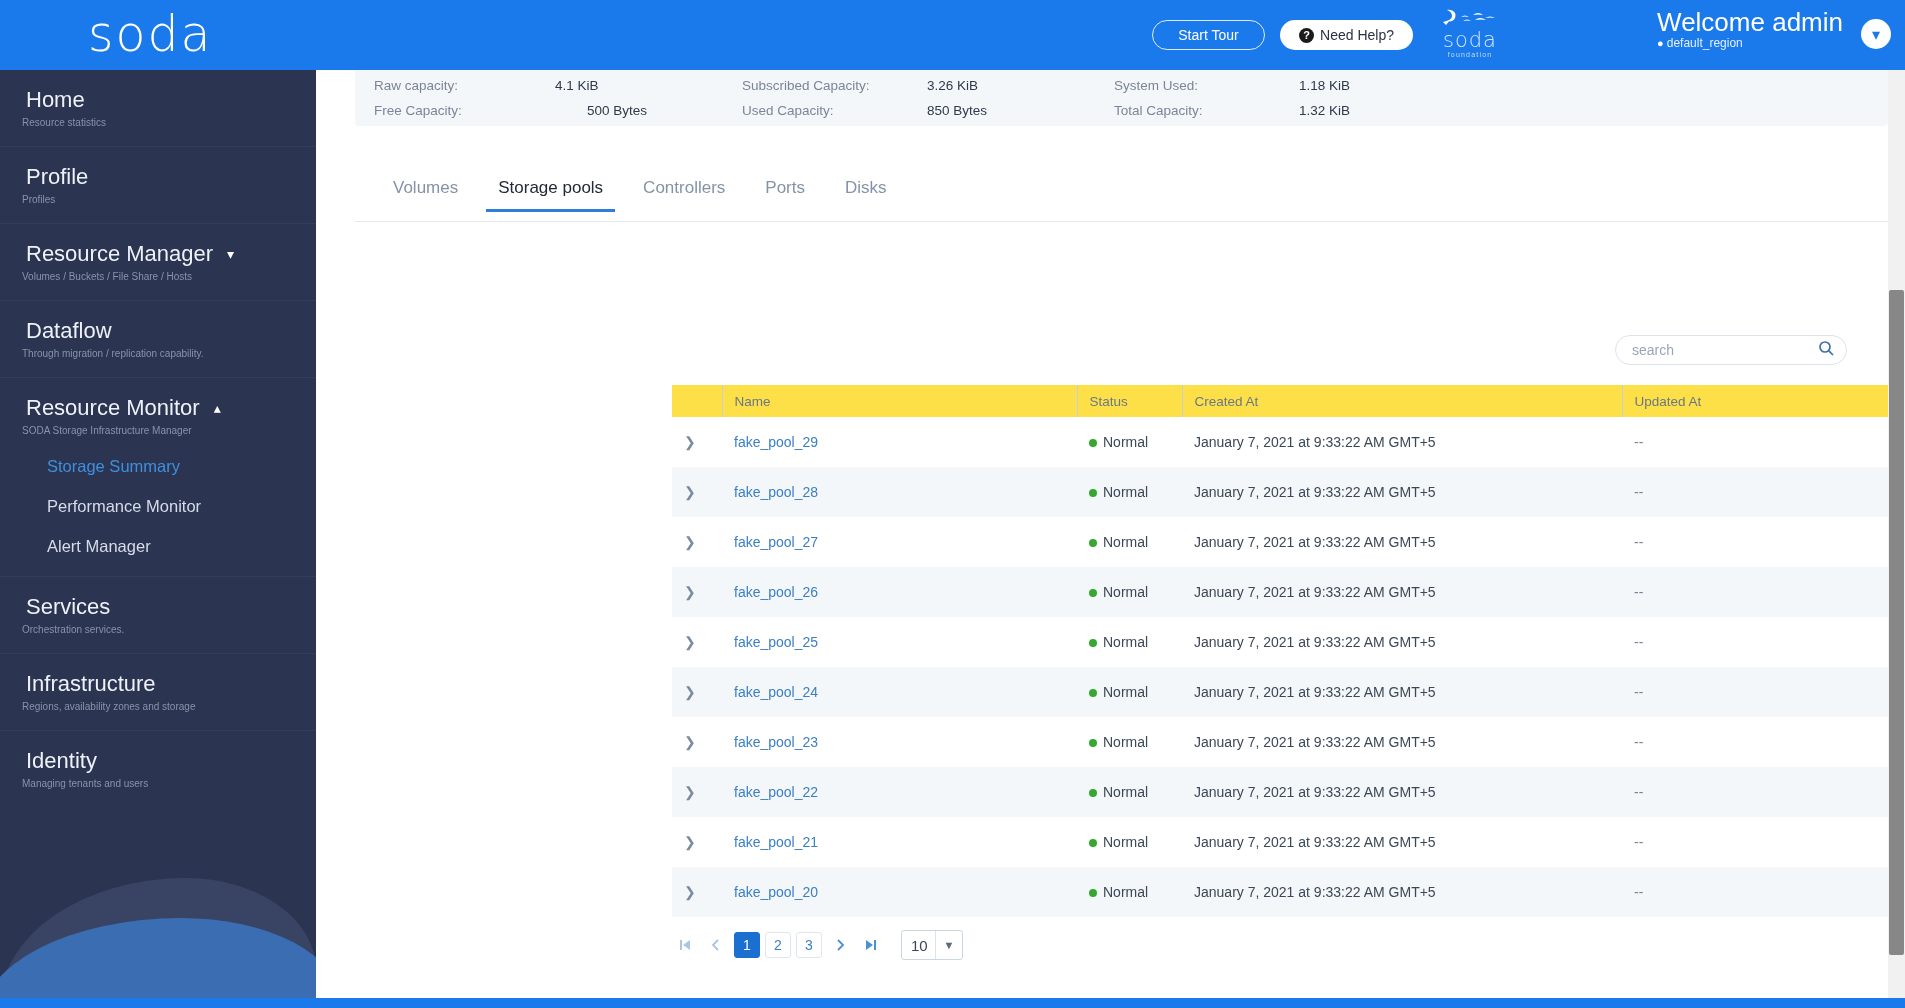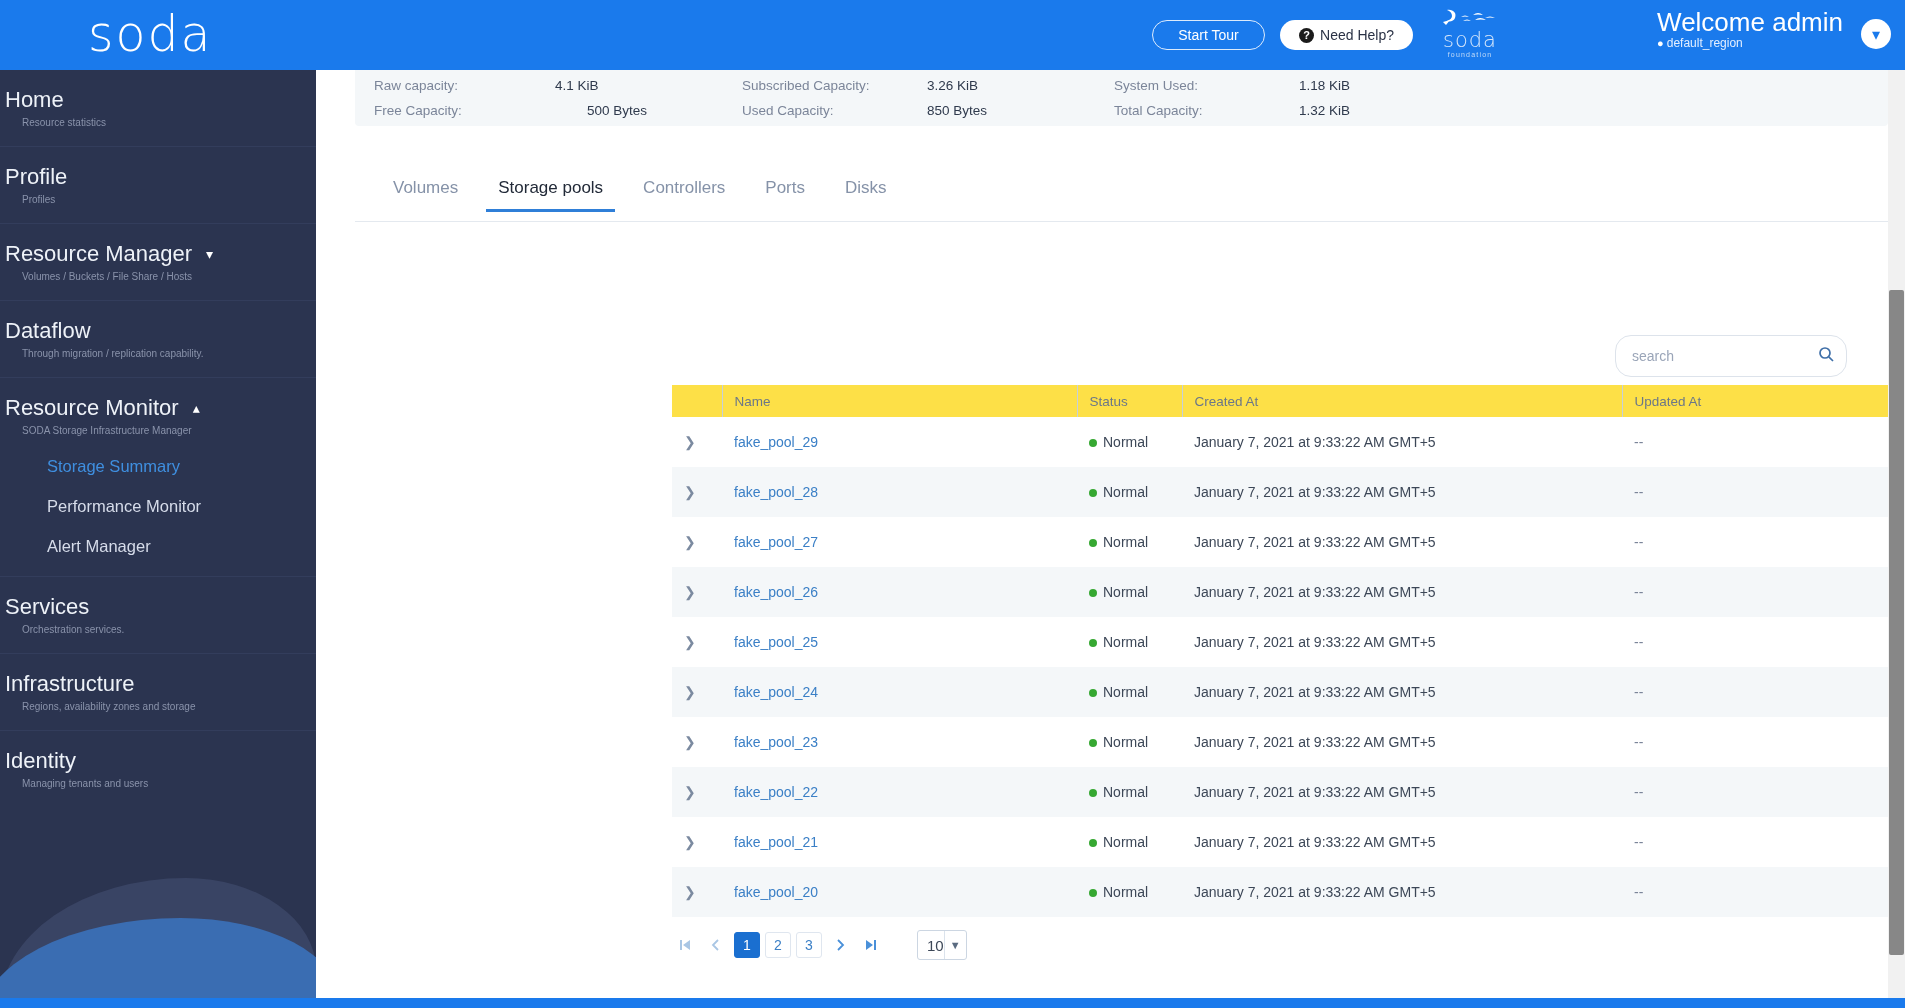--- a/index.html
+++ b/index.html
@@ -109,21 +109,21 @@
     border-radius: 58% 46% 0 0 / 100% 80% 0 0;
   }
   .nav-group {
     position: relative; z-index: 3;
     padding: 16px 0 14px 0;
     border-bottom: 1px solid #333d5c;
     cursor: pointer;
   }
   .nav-title {
     font-size: 22px; color: #eef2f8; font-weight: normal;
-    line-height: 28px; padding-left: 5px;
+    line-height: 28px; padding-left: 26px;
     display: flex; align-items: center;
   }
   .nav-title .caret { font-size: 14px; margin-left: 14px; color: #ffffff; }
   .nav-sub {
     font-size: 10px; color: #8a93ab;
     line-height: 18px; padding-left: 22px;
   }
   .subnav { position: relative; z-index: 3; padding: 2px 0 10px 0; }
   .subnav-item {
     font-size: 16.5px; color: #d6dcea;
@@ -173,21 +173,21 @@
   .tab.active { color: #222a38; }
   .tab.active::after {
     content: ""; position: absolute;
     left: 8px; right: 8px; bottom: -1px; height: 3px;
     background: #2f7fd8;
   }
 
   
   .search-box {
     position: absolute; right: 41px; top: 265px;
-    width: 232px; height: 42px;
+    width: 232px; height: 30px;
     border: 1px solid #dde3eb; border-radius: 16px;
     background: #ffffff;
     display: flex; align-items: center;
     padding: 0 12px 0 16px;
     justify-content: flex-end;
   }
   .search-box input {
     flex: 1; border: none; outline: none;
     font-size: 14px; color: #56637a;
     font-family: "Liberation Sans", sans-serif;
@@ -235,21 +235,21 @@
     min-width: 26px; height: 26px; padding: 0 4px;
     border: 1px solid #dfe6ef; border-radius: 3px;
     display: flex; align-items: center; justify-content: center;
     font-size: 14px; color: #3a7fc6; background: #ffffff;
     cursor: pointer;
   }
   .pg-num.active {
     background: #1a6fd0; border-color: #1a6fd0; color: #ffffff;
   }
   .pg-select {
-    margin-left: 28px; width: 50px; height: 30px;
+    margin-left: 12px; width: 62px; height: 30px;
     border: 1px solid #ccd6e2; border-radius: 3px;
     background: #ffffff; display: flex; align-items: center;
     cursor: pointer;
   }
   .pg-select .val {
     flex: 1; padding-left: 9px; font-size: 15px; color: #3c4757;
   }
   .pg-select .sep {
     width: 1px; height: 28px; background: #dbe3ec;
   }

